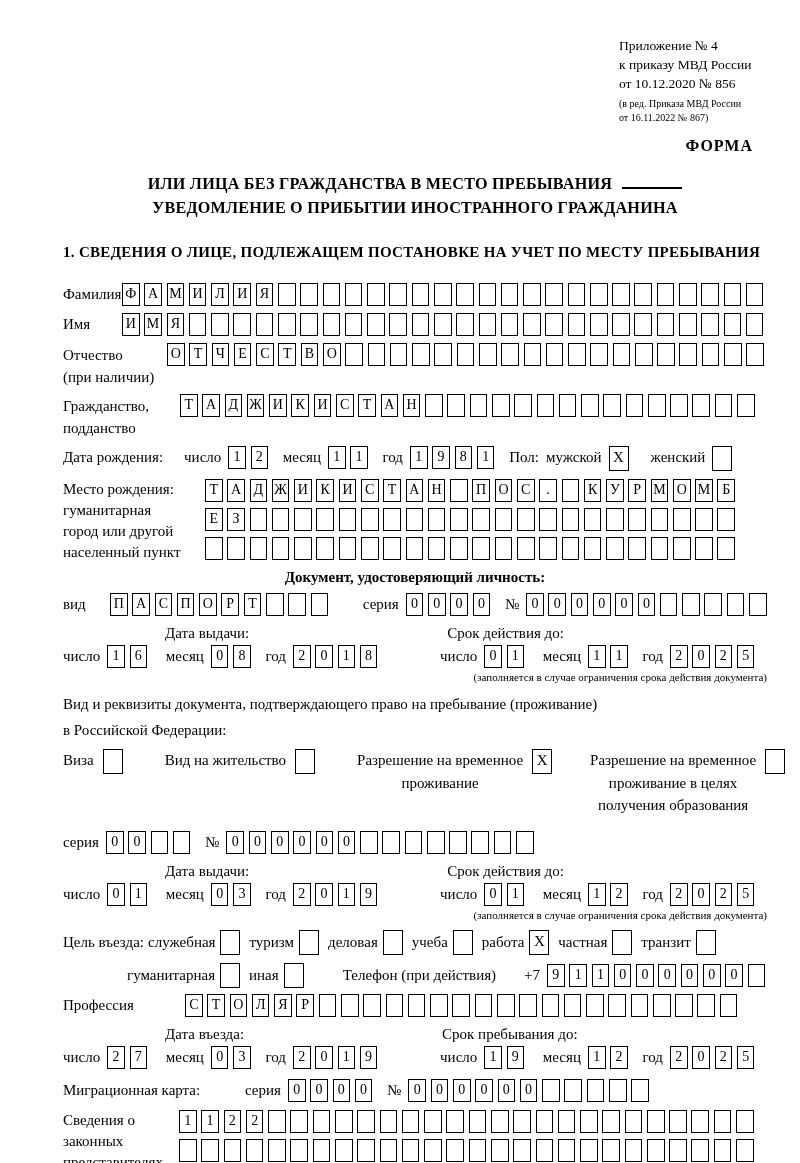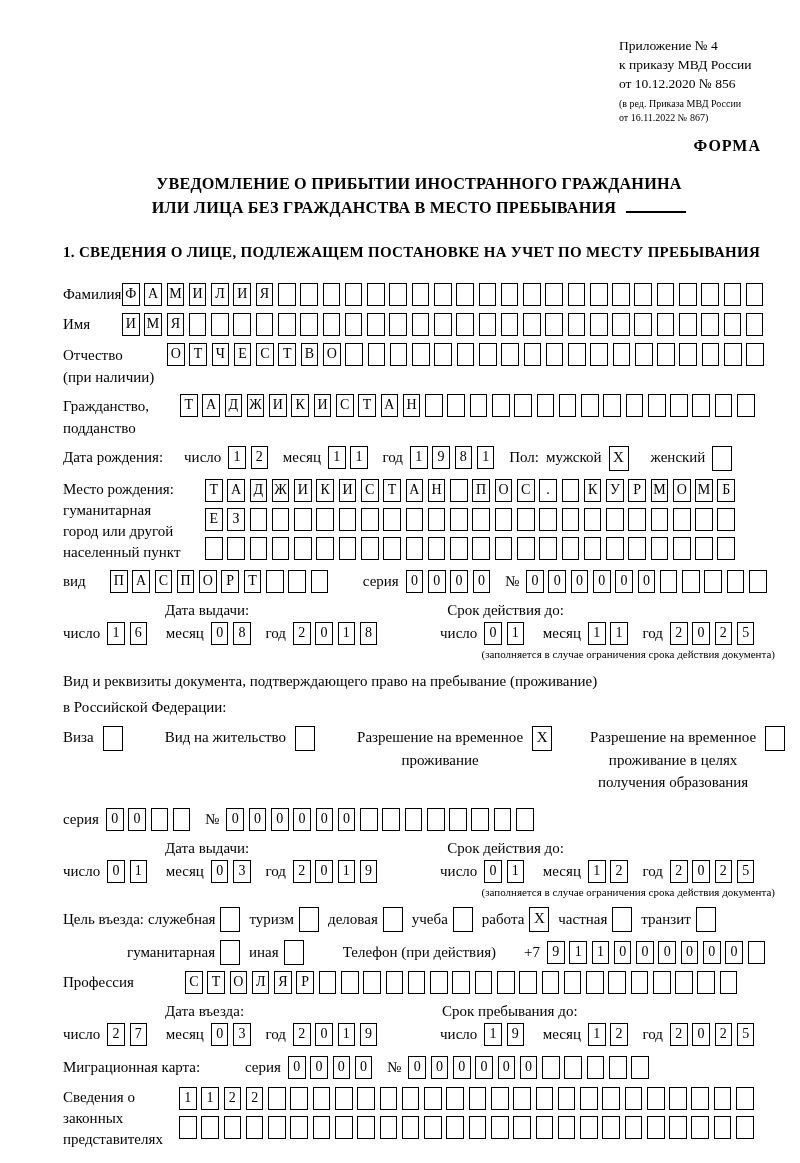--- a/index.html
+++ b/index.html
@@ -2,21 +2,21 @@
 <html lang="ru"><head>
 <meta charset="utf-8">
 <style>
   * { margin:0; padding:0; box-sizing:border-box; }
   html,body { background:#fff; }
   body {
     width:800px; height:1163px; overflow:hidden;
     font-family:"Liberation Serif","DejaVu Serif",serif;
     color:#000; font-size:15px;
   }
-  .page { width:800px; height:1163px; padding:36px 25px 0 63px; overflow:hidden; position:relative; }
+  .page { width:800px; height:1163px; padding:36px 33px 0 63px; overflow:hidden; position:relative; }
 
   
   .ref { margin-left:556px; font-size:13.5px; line-height:1.42; }
   .ref .small { font-size:10px; line-height:1.38; margin-top:4px; }
   .forma { text-align:right; padding-right:14px; font-weight:bold; font-size:16px; letter-spacing:1px; margin-top:12px; }
 
   .title { text-align:center; font-weight:bold; font-size:16.2px; line-height:1.45; margin-top:18px; letter-spacing:.2px; }
   .blank-line { display:inline-block; width:60px; height:16px; border-bottom:2.4px solid #000; margin-left:10px; }
   .sec { font-weight:bold; font-size:15px; letter-spacing:.3px; margin-top:24px; white-space:nowrap; }
 
@@ -93,24 +93,24 @@
     <div>от 10.12.2020 № 856</div>
     <div class="small">
       <div>(в ред. Приказа МВД России</div>
       <div>от 16.11.2022 № 867)</div>
     </div>
   </div>
 
   <div class="forma">ФОРМА</div>
 
   <div class="title">
-    <div>УВЕДОМЛЕНИЕ О ПРИБЫТИИ ИНОСТРАННОГО ГРАЖДАНИНА</div>
     <div>
       <span>ИЛИ ЛИЦА БЕЗ ГРАЖДАНСТВА В МЕСТО ПРЕБЫВАНИЯ</span><span class="blank-line"></span>
     </div>
+    <div>УВЕДОМЛЕНИЕ О ПРИБЫТИИ ИНОСТРАННОГО ГРАЖДАНИНА</div>
   </div>
 
   <div class="sec">1. СВЕДЕНИЯ О ЛИЦЕ, ПОДЛЕЖАЩЕМ ПОСТАНОВКЕ НА УЧЕТ ПО МЕСТУ ПРЕБЫВАНИЯ</div>
 
   <div class="row mt22">
     <div class="lbl w59">Фамилия</div>
     <div class="cells">
         <span class="cell">Ф</span>
         <span class="cell">А</span>
         <span class="cell">М</span>
@@ -357,20 +357,21 @@
           <span class="cell"></span>
           <span class="cell"></span>
           <span class="cell"></span>
           <span class="cell"></span>
           <span class="cell"></span>
           <span class="cell"></span>
         </div>
     </div>
   </div>
 
+  <div class="center-bold">Документ, удостоверяющий личность:</div>
 
   <div class="row mt5">
     <div class="lbl w47">вид</div>
     <div class="cells">
         <span class="cell">П</span>
         <span class="cell">А</span>
         <span class="cell">С</span>
         <span class="cell">П</span>
         <span class="cell">О</span>
         <span class="cell">Р</span>

